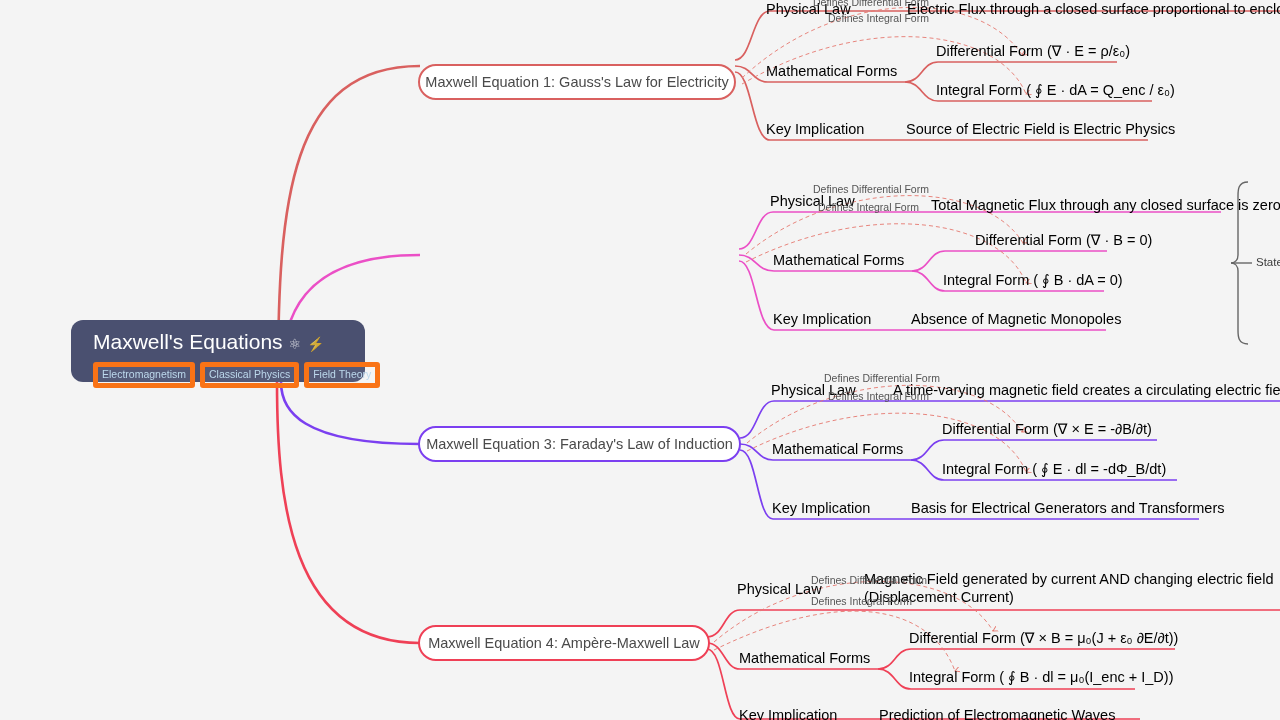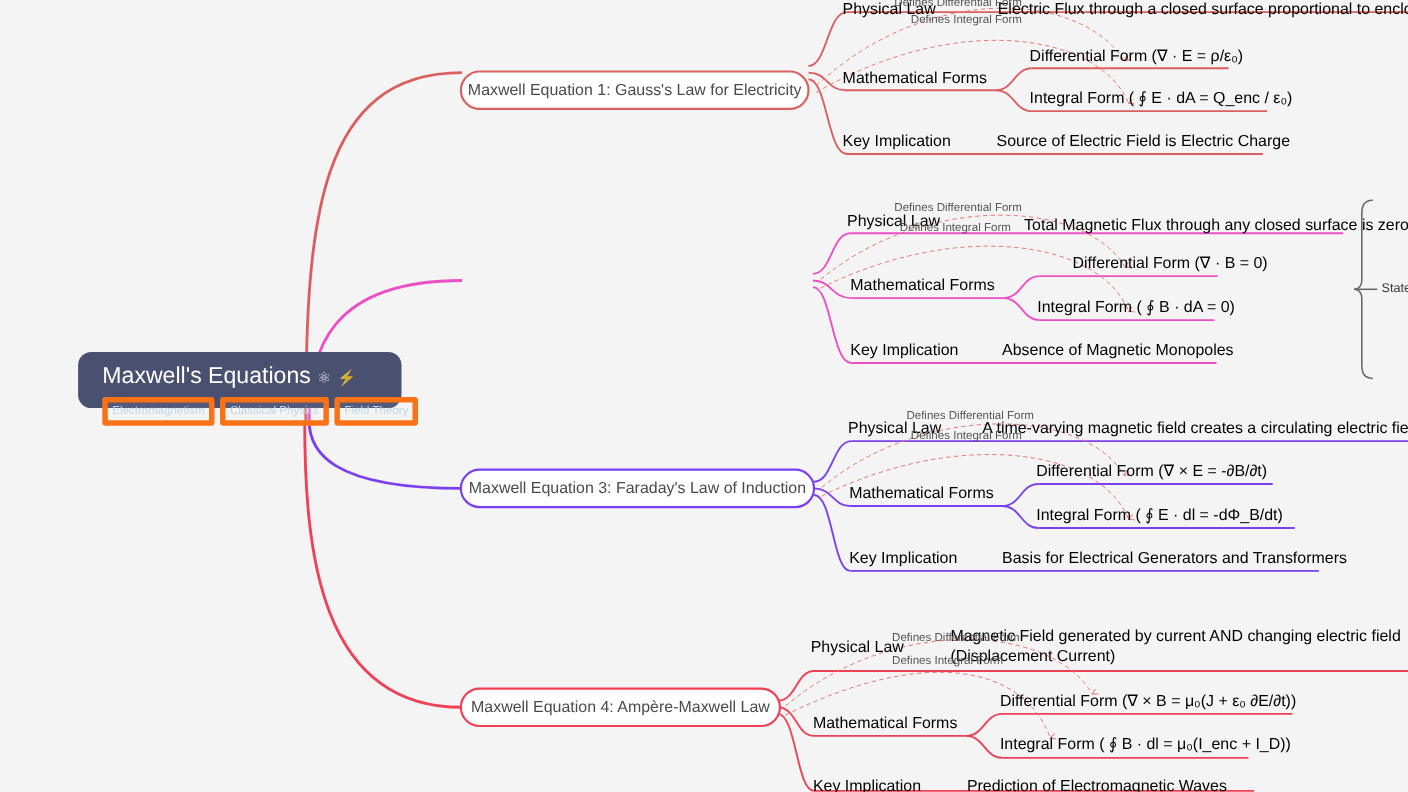--- a/index.html
+++ b/index.html
@@ -16,21 +16,21 @@
   }
   svg.links {
     position: absolute; left: 0; top: 0;
     width: 1280px; height: 720px;
     pointer-events: none;
   }
   
   .root-node {
     position: absolute;
     left: 71px; top: 320px;
-    width: 294px; height: 51px;
+    width: 294px; height: 62px;
     background: #4a5070;
     border-radius: 12px;
     box-sizing: border-box;
     padding: 10px 22px 8px 22px;
   }
   .root-title {
     color: #ffffff;
     font-size: 21px;
     line-height: 24px;
     white-space: nowrap;
@@ -209,21 +209,21 @@
   <div class="tnode" style="left:936px; top:42px;">
     <span class="txt">Differential Form (∇ · E = ρ/ε₀)</span>
   </div>
   <div class="tnode" style="left:936px; top:81px;">
     <span class="txt">Integral Form ( ∮ E · dA = Q_enc / ε₀)</span>
   </div>
   <div class="tnode" style="left:766px; top:120px;">
     <span class="txt">Key Implication</span>
   </div>
   <div class="tnode" style="left:906px; top:120px;">
-    <span class="txt">Source of Electric Field is Electric Charge</span>
+    <span class="txt">Source of Electric Field is Electric Physics</span>
   </div>
   <div class="rel-label" style="left:813px; top:-4px;">
     <span>Defines Differential Form</span>
   </div>
   <div class="rel-label" style="left:828px; top:12px;">
     <span>Defines Integral Form</span>
   </div>
 
   <div class="tnode" style="left:770px; top:192px;">
     <span class="txt">Physical Law</span>

